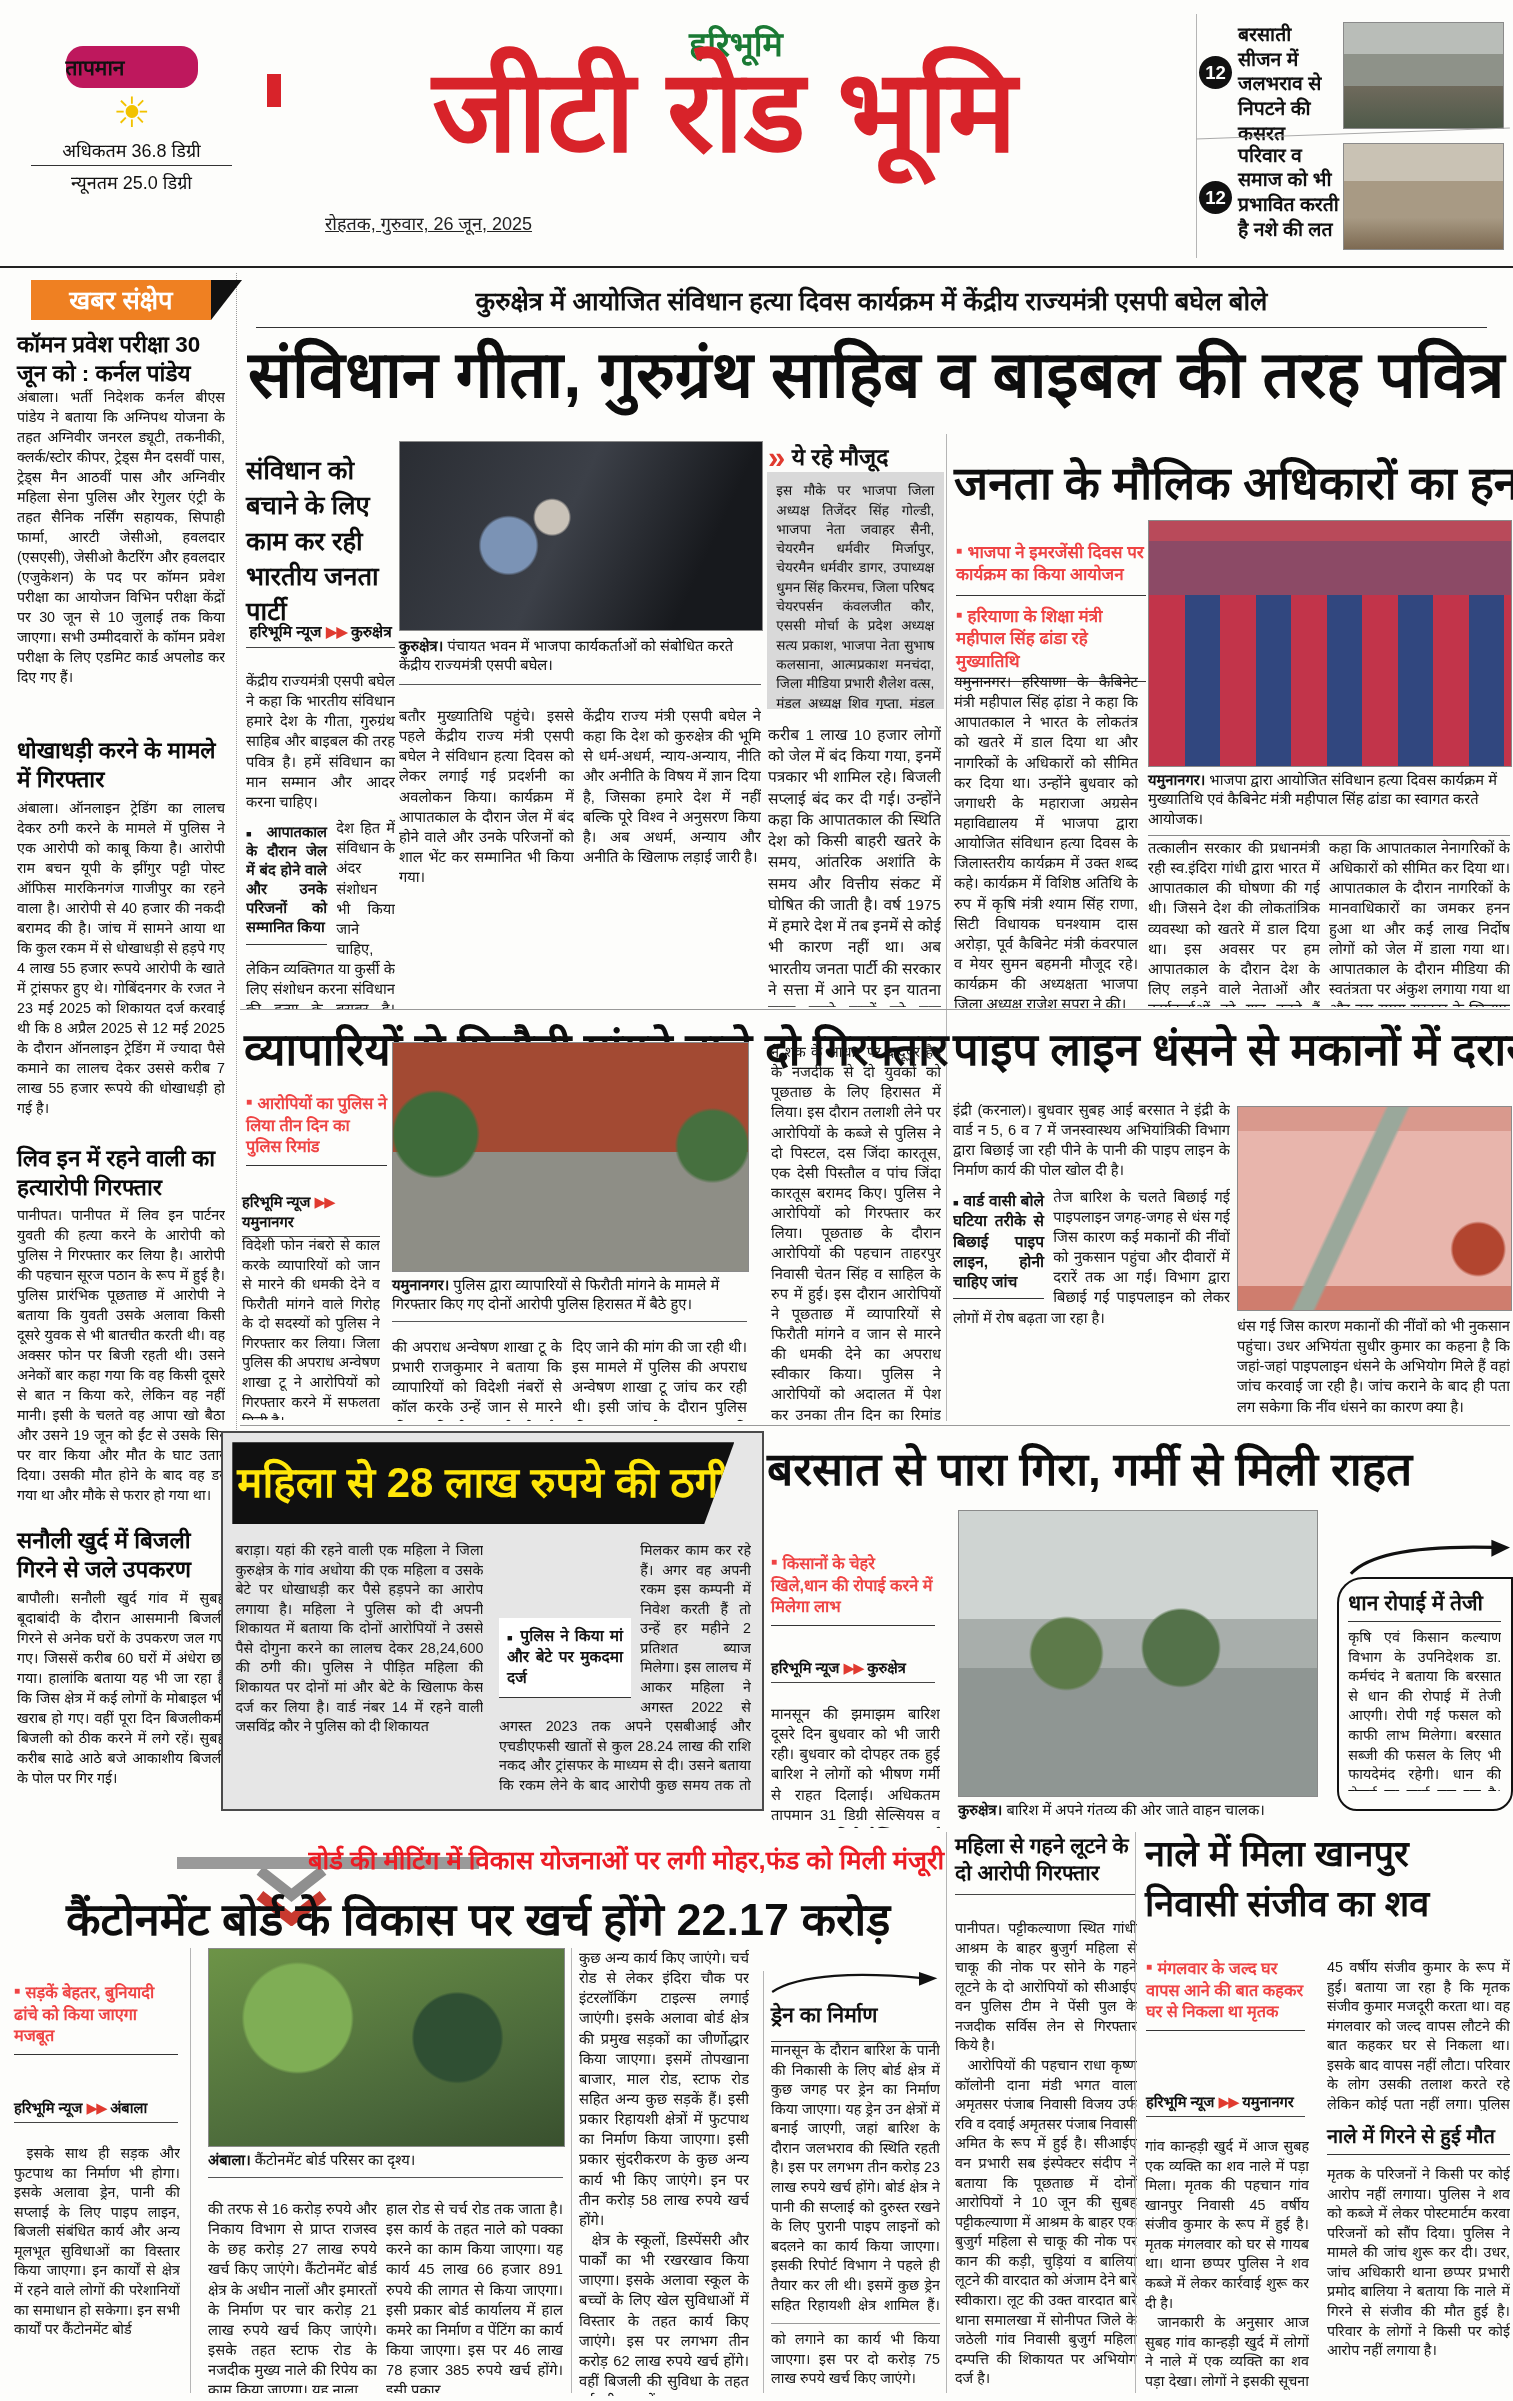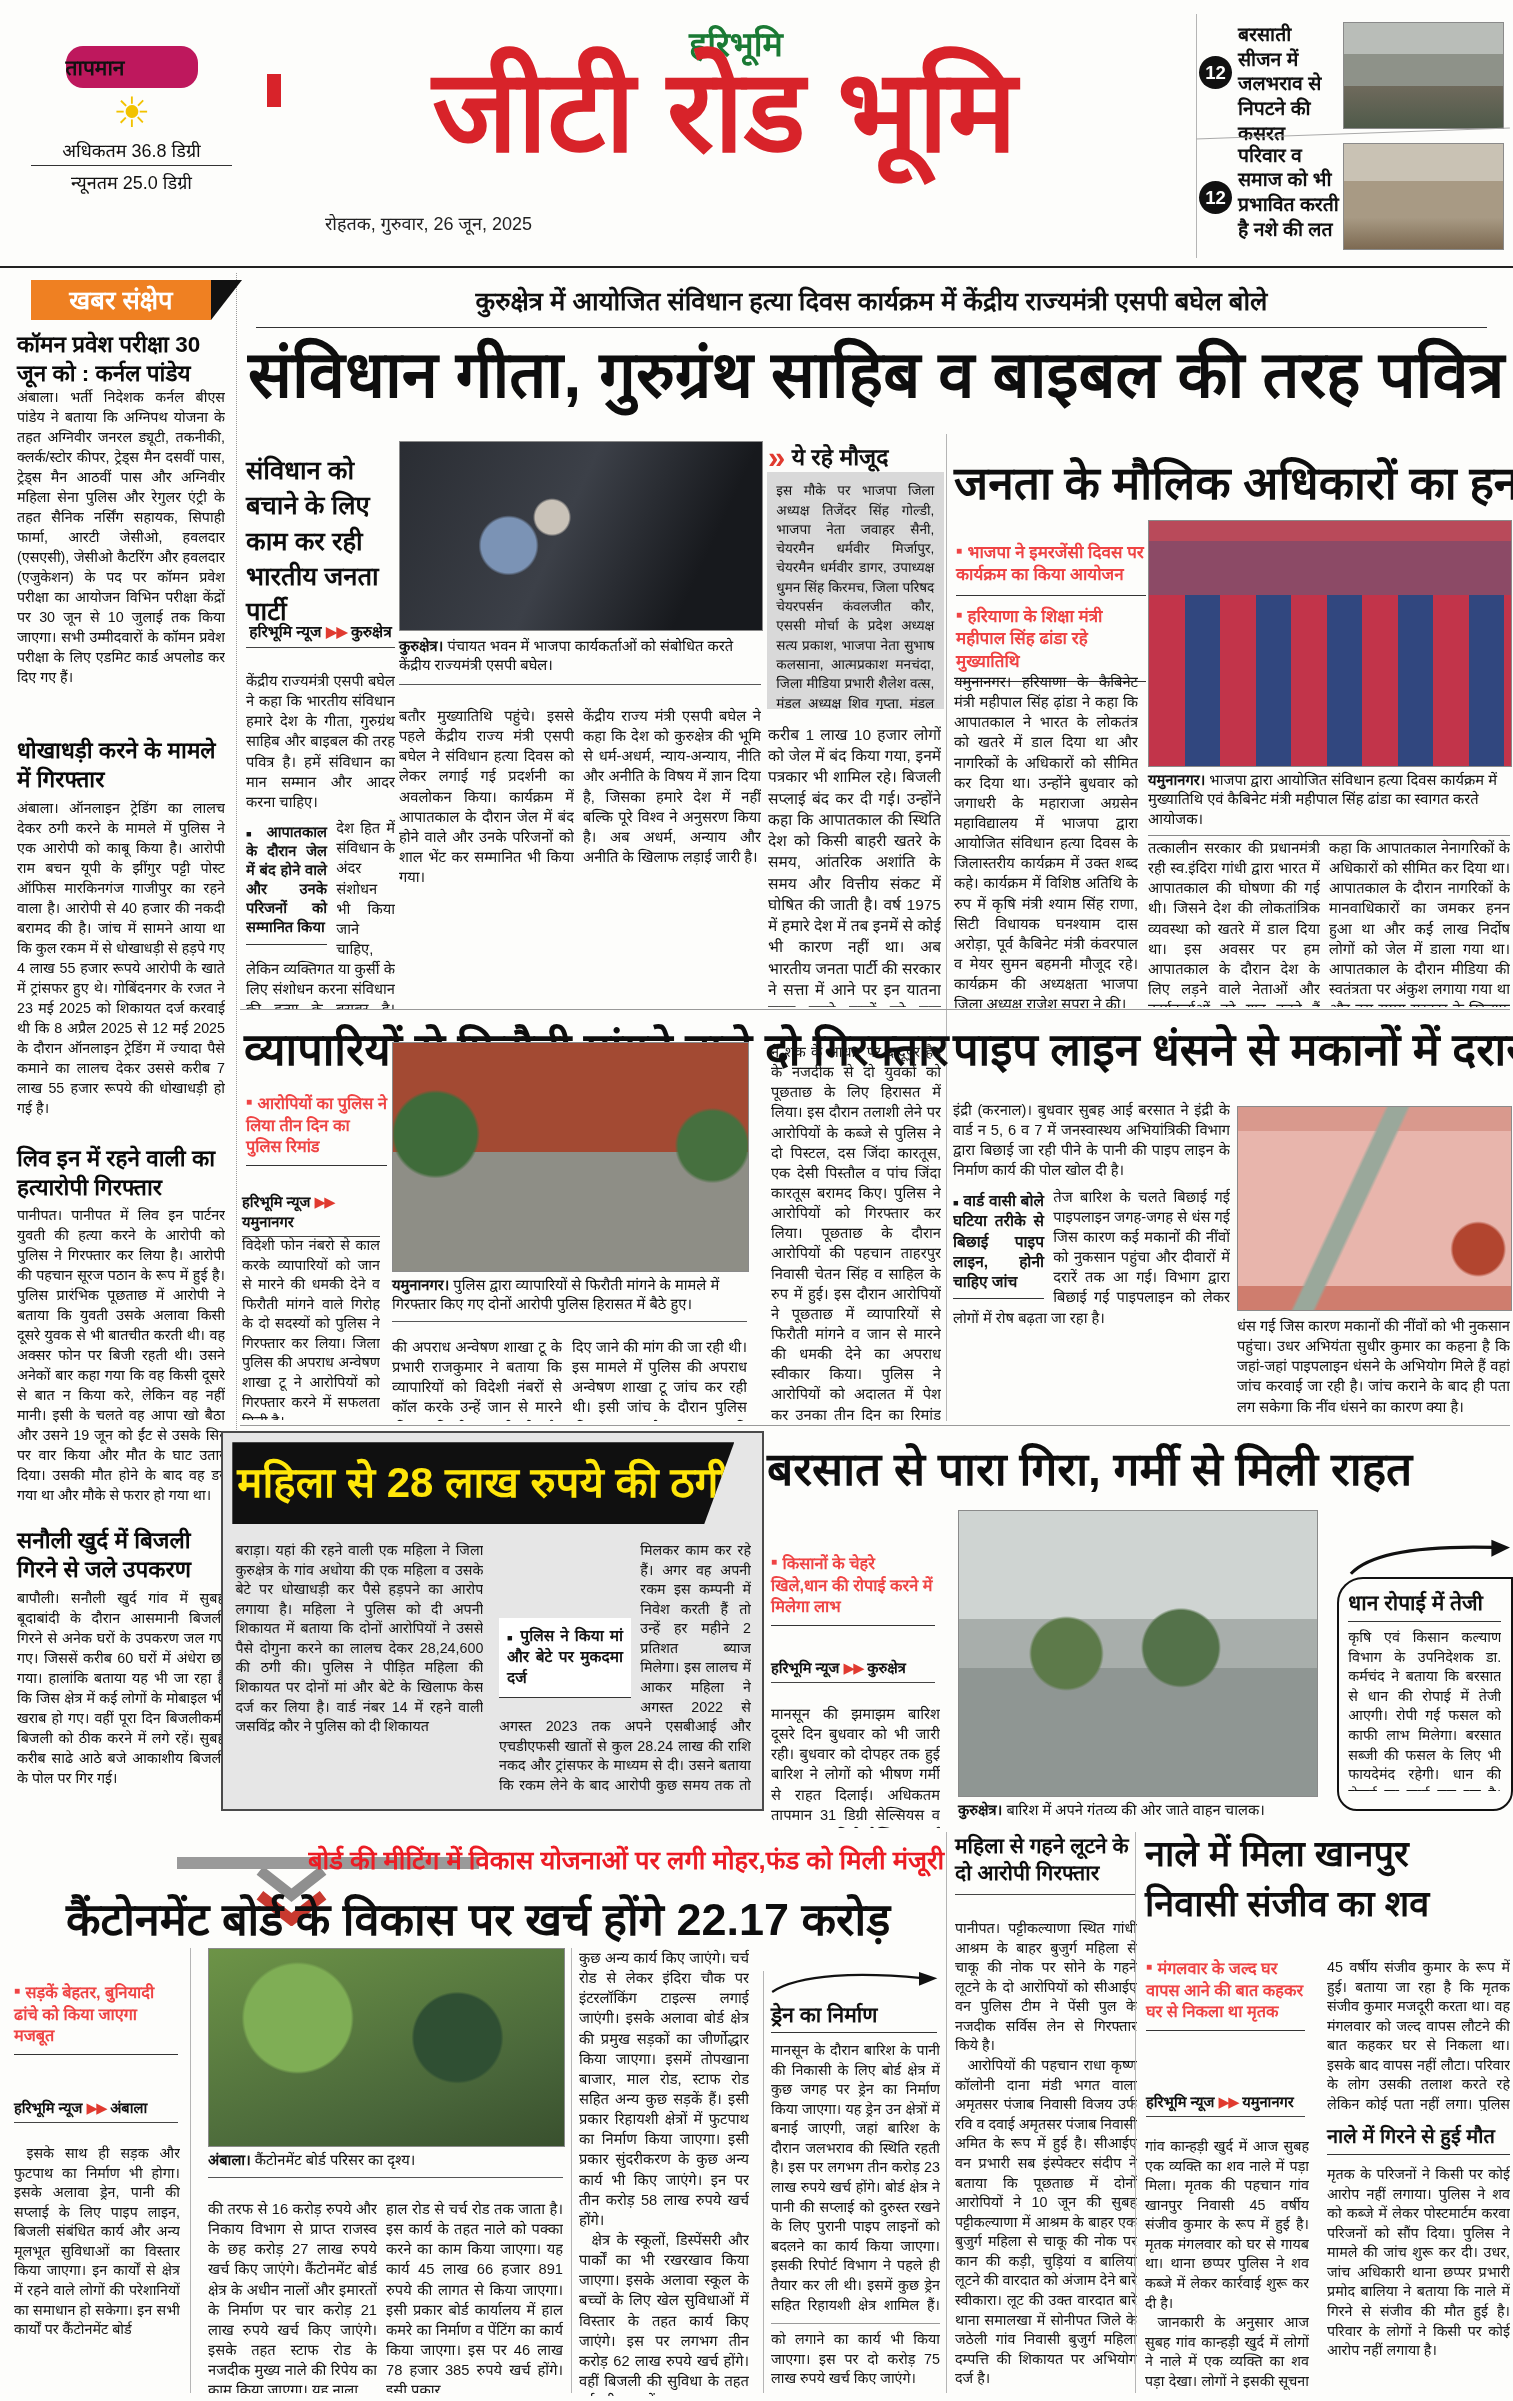--- a/index.html
+++ b/index.html
@@ -39,21 +39,21 @@
 
   <div class="abs" style="left:31px;top:46px;width:201px;">
     <div style="margin:0 auto;width:132px;background:#be185d;border-radius:17px;text-align:left;font-weight:800;font-size:21px;padding:7px 0;">तापमान</div>
     <div style="text-align:center;font-size:42px;color:#f2c200;line-height:1.2;">☀</div>
     <div style="font-size:18px;text-align:center;border-bottom:1.5px solid #333;padding-bottom:3.1px;">अधिकतम 36.8 डिग्री</div>
     <div style="font-size:18px;text-align:center;padding-top:3.1px;">न्यूनतम 25.0 डिग्री</div>
   </div>
   <div class="abs" style="left:267px;top:74px;width:14px;height:33px;background:#d8232a;"></div>
   <div class="abs" style="left:612px;top:20px;width:248px;text-align:center;color:#1a7a34;font-weight:800;font-size:34px;">हरिभूमि</div>
   <div class="abs" style="left:256px;top:31px;width:937px;text-align:center;color:#d8232a;font-weight:700;font-size:115px;line-height:1.4;white-space:nowrap;">जीटी रोड भूमि</div>
-  <div class="abs" style="left:325px;top:211px;font-size:18px;color:#222;">रोहतक, गुरुवार, 26 जून, 2025</div>
+  <div class="abs" style="left:325px;top:211px;font-size:18px;color:#222;text-decoration:underline;">रोहतक, गुरुवार, 26 जून, 2025</div>
   <div class="abs vline" style="left:1196px;top:14px;height:244px;"></div>
 
   <div class="abs" style="left:1199px;top:18.6px;width:310px;height:113px;">
     <div class="abs" style="left:0;top:37px;width:33px;height:33px;background:#111;color:#fff;border-radius:50%;text-align:center;font-weight:800;font-size:18.6px;line-height:33px;">12</div>
     <div class="abs" style="left:39px;top:3.1px;width:101px;font-weight:800;font-size:19.4px;line-height:1.28;">बरसाती सीजन में जलभराव से निपटने की कसरत</div>
     <div class="abs ph ph-t1" style="left:144px;top:3.1px;width:159px;height:105px;"></div>
   </div>
   <div class="abs" style="left:1196px;top:133px;width:314px;border-top:0.8px solid #aaa;transform:rotate(-2deg);"></div>
   <div class="abs" style="left:1199px;top:141px;width:310px;height:113px;">
     <div class="abs" style="left:0;top:40px;width:33px;height:33px;background:#111;color:#fff;border-radius:50%;text-align:center;font-weight:800;font-size:18.6px;line-height:33px;">12</div>
@@ -218,21 +218,21 @@
   <div class="abs body-txt" style="left:386px;top:2199px;width:177px;height:194px;">हाल रोड से चर्च रोड तक जाता है। इस कार्य के तहत नाले को पक्का करने का काम किया जाएगा। यह कार्य 45 लाख 66 हजार 891 रुपये की लागत से किया जाएगा। इसी प्रकार बोर्ड कार्यालय में हाल कमरे का निर्माण व पेंटिंग का कार्य किया जाएगा। इस पर 46 लाख 78 हजार 385 रुपये खर्च होंगे। इसी प्रकार</div>
   <div class="abs body-txt" style="left:579px;top:1948px;width:170px;height:448px;">
     <div>कुछ अन्य कार्य किए जाएंगे। चर्च रोड से लेकर इंदिरा चौक पर इंटरलॉकिंग टाइल्स लगाई जाएंगी। इसके अलावा बोर्ड क्षेत्र की प्रमुख सड़कों का जीर्णोद्धार किया जाएगा। इसमें तोपखाना बाजार, माल रोड, स्टाफ रोड सहित अन्य कुछ सड़कें हैं। इसी प्रकार रिहायशी क्षेत्रों में फुटपाथ का निर्माण किया जाएगा। इसी प्रकार सुंदरीकरण के कुछ अन्य कार्य भी किए जाएंगे। इन पर तीन करोड़ 58 लाख रुपये खर्च होंगे।</div>
     <div style="text-indent:12.4px;">क्षेत्र के स्कूलों, डिस्पेंसरी और पार्कों का भी रखरखाव किया जाएगा। इसके अलावा स्कूल के बच्चों के लिए खेल सुविधाओं में विस्तार के तहत कार्य किए जाएंगे। इस पर लगभग तीन करोड़ 62 लाख रुपये खर्च होंगे। वहीं बिजली की सुविधा के तहत नई स्ट्रीट लाइटें</div>
   </div>
 
   <svg class="abs" style="left:768px;top:1969px;" width="172" height="26" viewBox="0 0 222 34">
     <path d="M4 30 C40 6 120 4 200 12" fill="none" stroke="#111" stroke-width="3"></path>
     <polygon points="196,4 220,12 196,22" fill="#111"></polygon>
   </svg>
-  <div class="abs" style="left:771px;top:2000px;width:166px;font-weight:800;font-size:21px;border-bottom:1.5px solid #333;padding-bottom:4px;">ड्रेन का निर्माण</div>
+  <div class="abs" style="left:771px;top:2000px;width:166px;font-weight:800;font-size:21px;border-bottom:1.5px solid #333;padding-bottom:13px;">ड्रेन का निर्माण</div>
   <div class="abs body-txt" style="left:771px;top:2041px;width:169px;height:273px;font-size:14.3px;">मानसून के दौरान बारिश के पानी की निकासी के लिए बोर्ड क्षेत्र में कुछ जगह पर ड्रेन का निर्माण किया जाएगा। यह ड्रेन उन क्षेत्रों में बनाई जाएगी, जहां बारिश के दौरान जलभराव की स्थिति रहती है। इस पर लगभग तीन करोड़ 23 लाख रुपये खर्च होंगे। बोर्ड क्षेत्र ने पानी की सप्लाई को दुरुस्त रखने के लिए पुरानी पाइप लाइनों को बदलने का कार्य किया जाएगा। इसकी रिपोर्ट विभाग ने पहले ही तैयार कर ली थी। इसमें कुछ ड्रेन सहित रिहायशी क्षेत्र शामिल हैं। इस सुविधा के तहत एक करोड़ 33 लाख रुपये खर्च किए जाएंगे।</div>
   <div class="abs body-txt" style="left:771px;top:2323px;width:169px;height:70px;border-top:0.8px solid #999;padding-top:6.2px;font-size:14.3px;">को लगाने का कार्य भी किया जाएगा। इस पर दो करोड़ 75 लाख रुपये खर्च किए जाएंगे।</div>
 
   <div class="abs hd" style="left:955px;top:1832px;width:180px;font-size:21px;line-height:1.3;border-bottom:1.5px solid #444;padding-bottom:7.7px;">महिला से गहने लूटने के दो आरोपी गिरफ्तार</div>
   <div class="abs body-txt" style="left:955px;top:1919px;width:182px;height:474px;font-size:14.3px;">
     <div>पानीपत। पट्टीकल्याणा स्थित गांधी आश्रम के बाहर बुजुर्ग महिला से चाकू की नोक पर सोने के गहने लूटने के दो आरोपियों को सीआईए वन पुलिस टीम ने पेंसी पुल के नजदीक सर्विस लेन से गिरफ्तार किये है।</div>
     <div style="text-indent:12.4px;">आरोपियों की पहचान राधा कृष्ण कॉलोनी दाना मंडी भगत वाला अमृतसर पंजाब निवासी विजय उर्फ रवि व दवाई अमृतसर पंजाब निवासी अमित के रूप में हुई है। सीआईए वन प्रभारी सब इंस्पेक्टर संदीप ने बताया कि पूछताछ में दोनों आरोपियों ने 10 जून की सुबह पट्टीकल्याणा में आश्रम के बाहर एक बुजुर्ग महिला से चाकू की नोक पर कान की कड़ी, चुड़ियां व बालियां लूटने की वारदात को अंजाम देने बारे स्वीकारा। लूट की उक्त वारदात बारे थाना समालखा में सोनीपत जिले के जठेली गांव निवासी बुजुर्ग महिला दम्पत्ति की शिकायत पर अभियोग दर्ज है।</div>
   </div>
 
   <div class="abs hd" style="left:1145px;top:1829px;width:366px;font-size:36px;line-height:1.4;">नाले में मिला खानपुर निवासी संजीव का शव</div>

